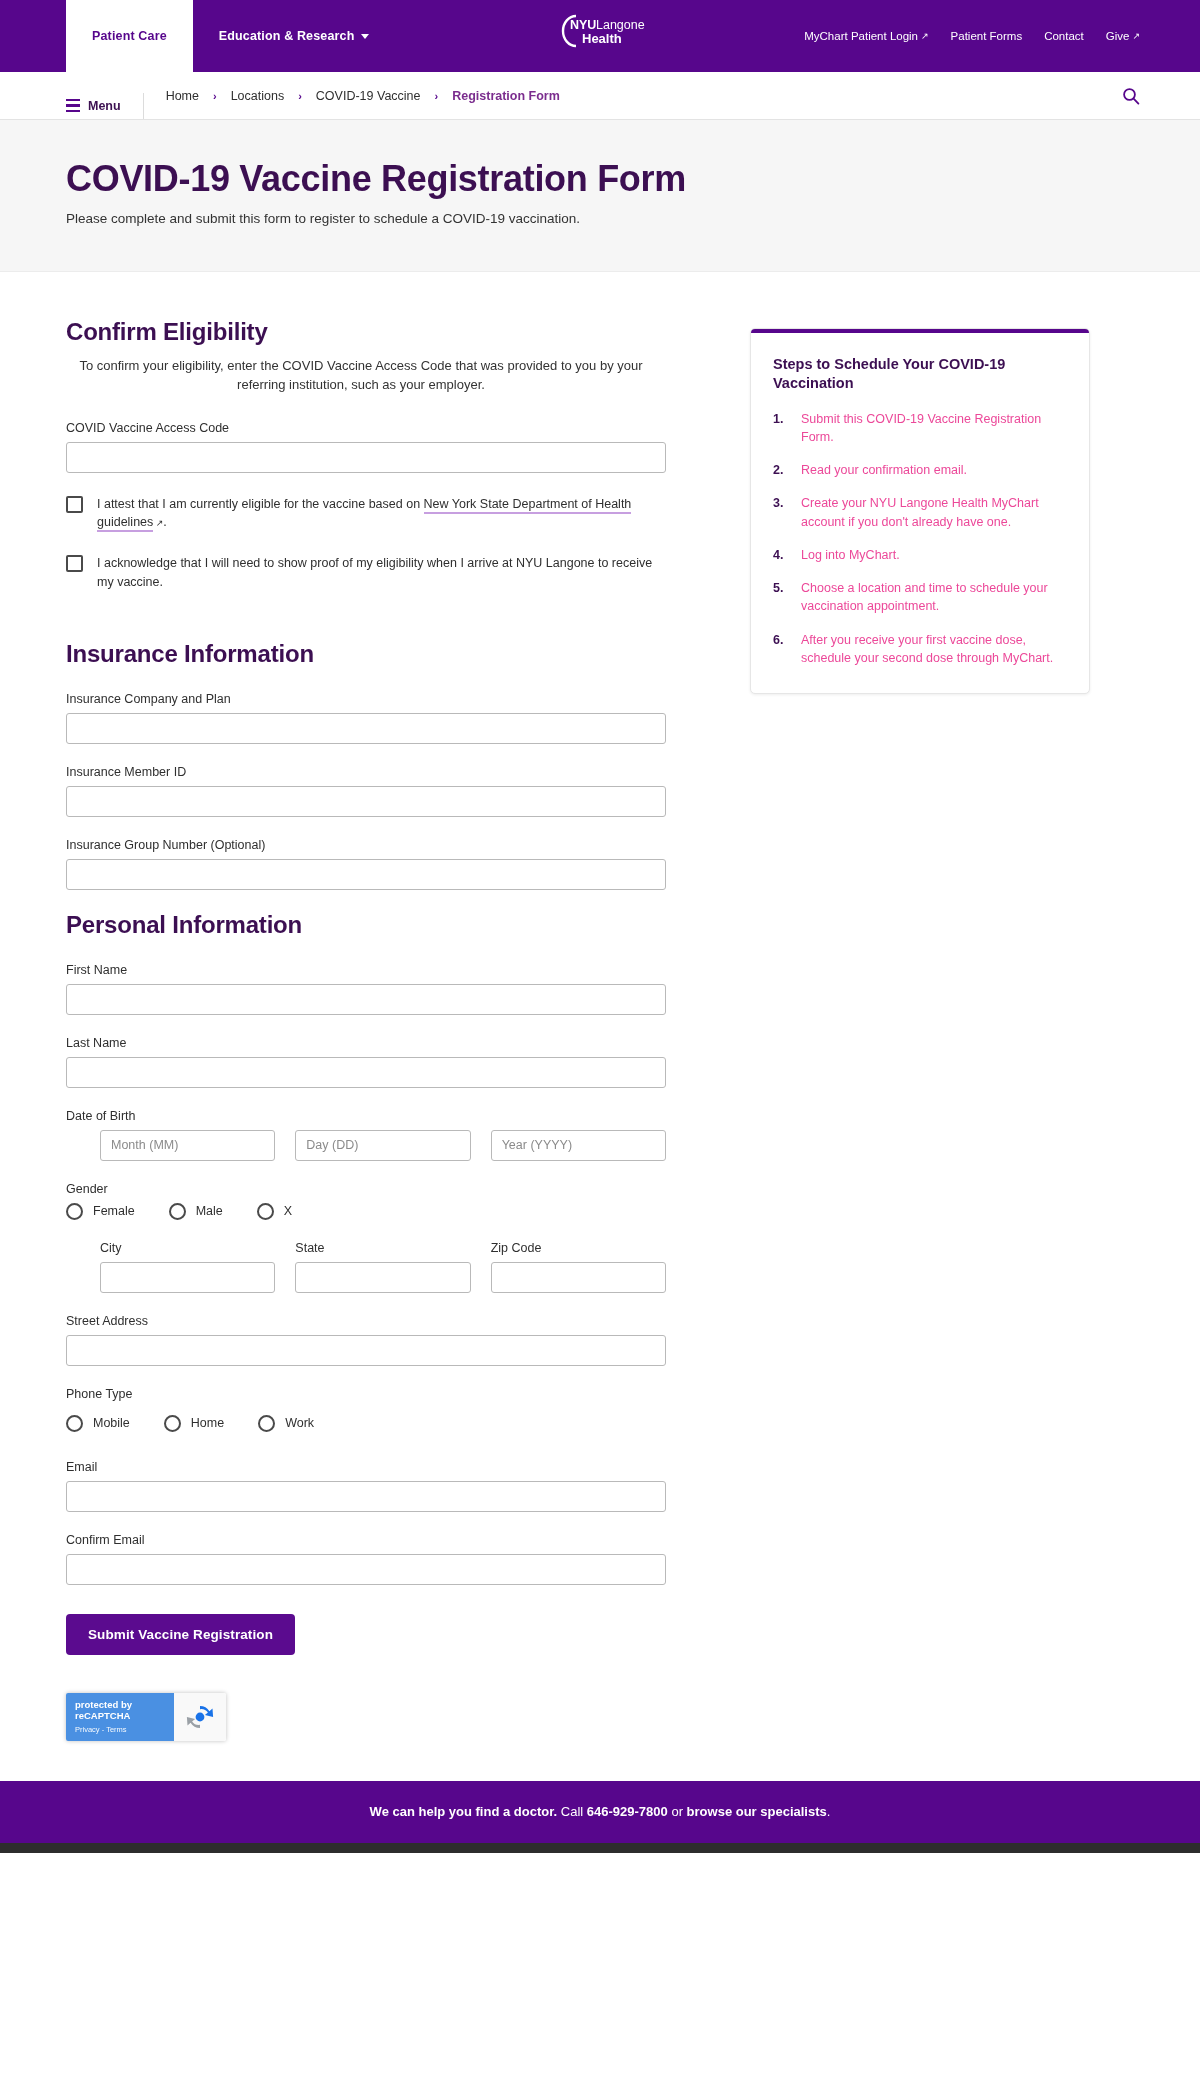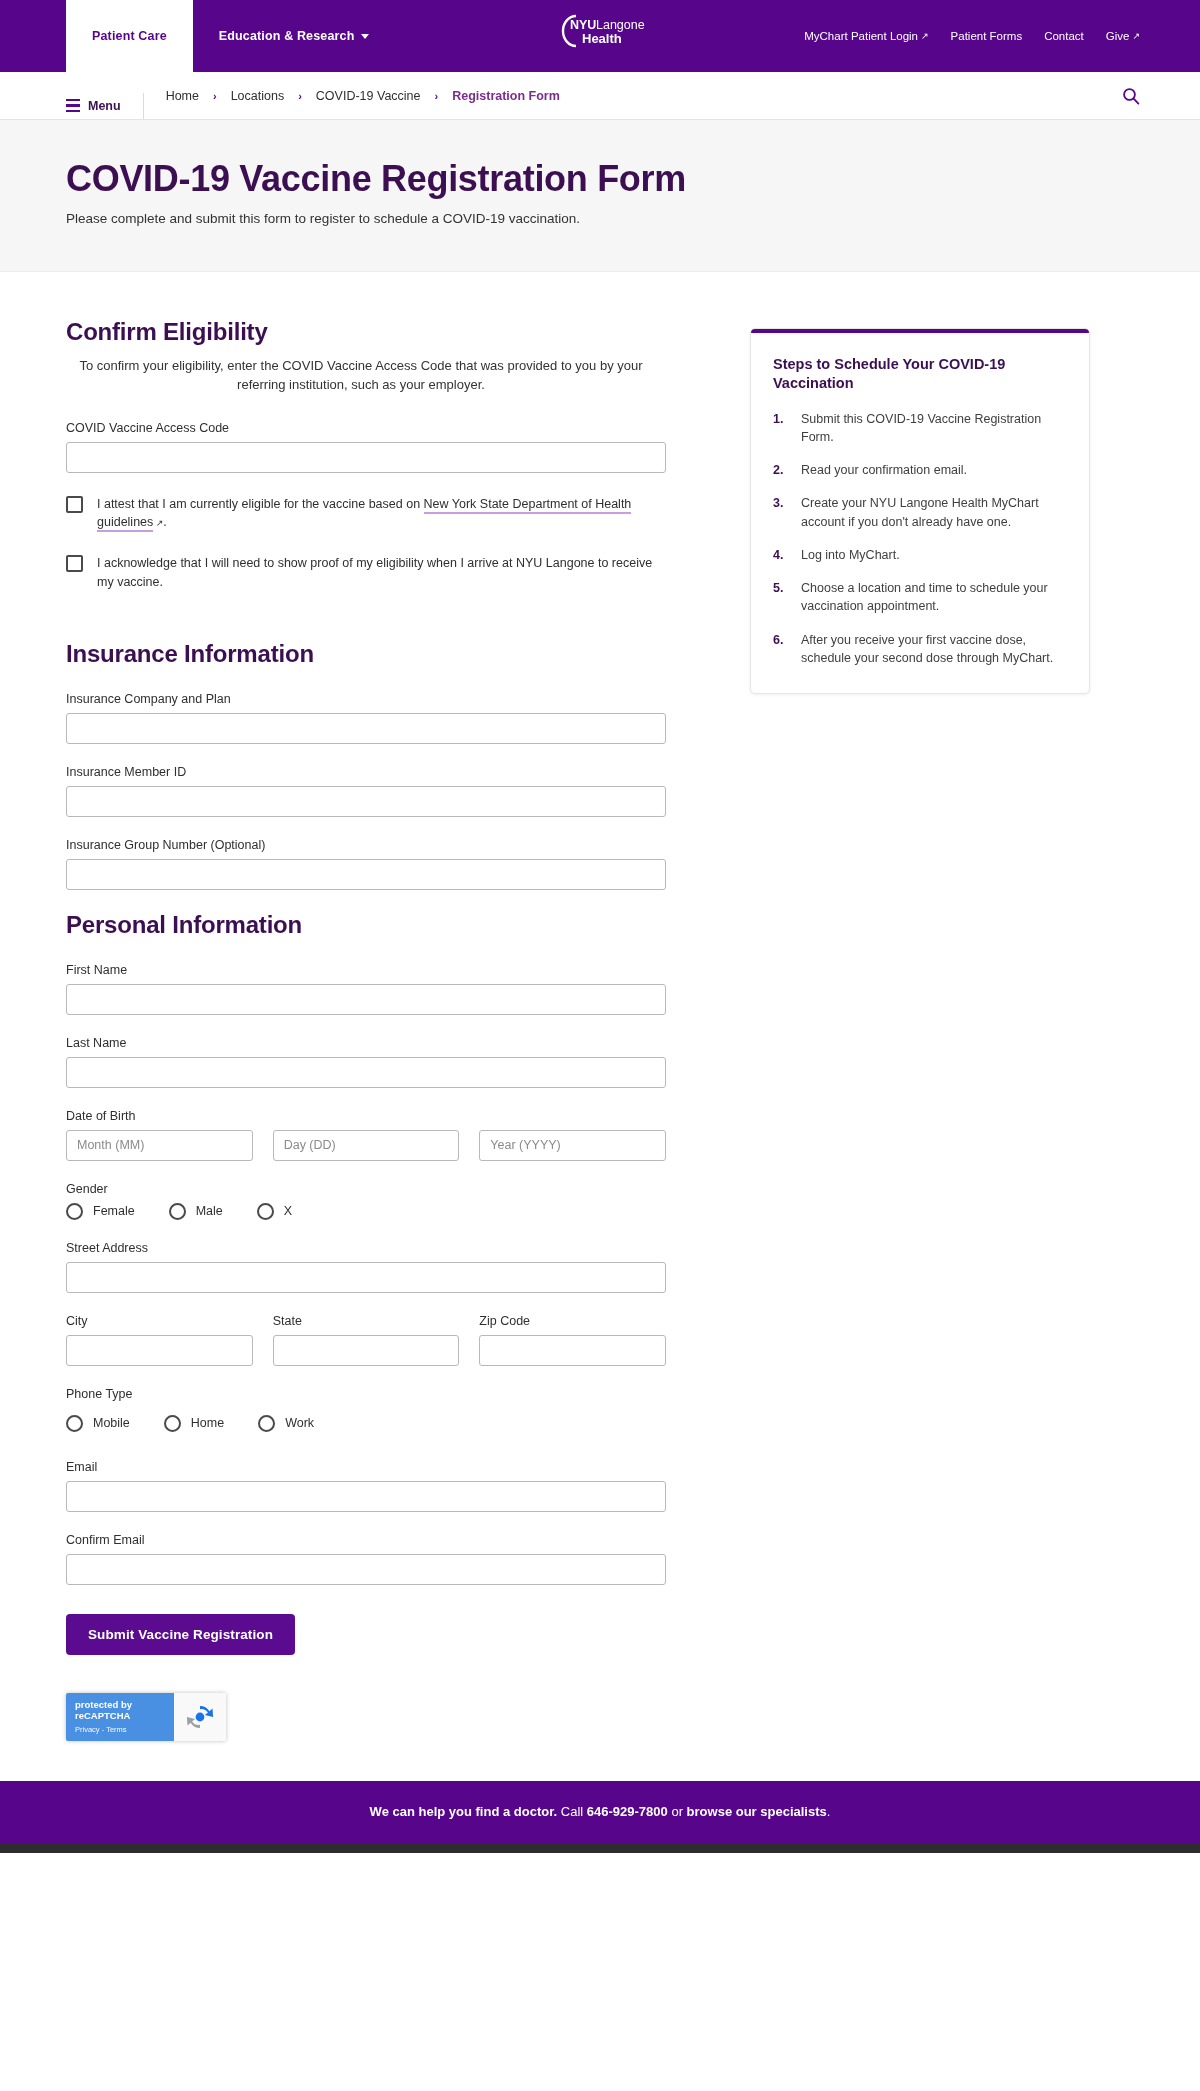--- a/index.html
+++ b/index.html
@@ -125,21 +125,21 @@
   }
   .inp{
     width:100%; height:31px;
     border:1px solid #b9b9b9; border-radius:3px;
     background:#fff; padding:0 10px;
     font-family:"Liberation Sans", sans-serif;
     font-size:12.5px; color:#222;
   }
   .inp::placeholder{ color:#8b8b8b; }
 
-  .row3{ display:flex; gap:20px; }
+  .row3{ display:flex; gap:20px;margin-left:34px; }
   .row3 > div{ flex:1; }
 
   
   .checkrow{
     display:flex; align-items:flex-start; gap:14px;
     margin-top:22px;
   }
   .cbox{
     flex:0 0 auto; width:17px; height:17px;
     border:2px solid #4a4a4a; border-radius:2px;
@@ -211,21 +211,21 @@
   }
   .card h3{
     margin:22px 0 16px 0;
     font-size:14.5px; line-height:1.35; font-weight:700;
     color:#3c0f52;
   }
   ol.steps{ margin:0; padding:0; list-style:none; counter-reset:s; }
   ol.steps li{
     counter-increment:s;
     display:flex; gap:11px;
-    font-size:12.5px; line-height:1.46; color:#404040;
+    font-size:12.5px; line-height:1.46; color:#ec4899;
     margin-bottom:15px;
   }
   ol.steps li:last-child{ margin-bottom:0; }
   ol.steps li:before{
     content:counter(s) ".";
     flex:0 0 17px;
     font-weight:700; color:#3c0f52; font-size:12.5px;
   }
 
   
@@ -385,39 +385,39 @@
           <span class="rlabel">Male</span>
         </span>
         <span class="radio-item">
           <span class="rcircle"></span>
           <span class="rlabel">X</span>
         </span>
       </div>
     </div>
 
     <div class="field">
-      <label class="flabel">Street Address</label>
-      <input class="inp" type="text" value="" style="">
-    </div>
-
-    <div class="field">
       <div class="row3">
         <div>
           <label class="flabel">City</label>
           <input class="inp" type="text" value="" style="">
         </div>
         <div>
           <label class="flabel">State</label>
           <input class="inp" type="text" value="" style="">
         </div>
         <div>
           <label class="flabel">Zip Code</label>
           <input class="inp" type="text" value="" style="">
         </div>
       </div>
+    </div>
+
+    <div class="field">
+      <label class="flabel">Street Address</label>
+      <input class="inp" type="text" value="" style="">
     </div>
 
     <div class="field">
       <div class="twocol">
         <div style="flex:1;">
           <label class="flabel">Phone Type</label>
           <div class="radios" style="height:31px;">
             <span class="radio-item">
               <span class="rcircle"></span>
               <span class="rlabel">Mobile</span>

